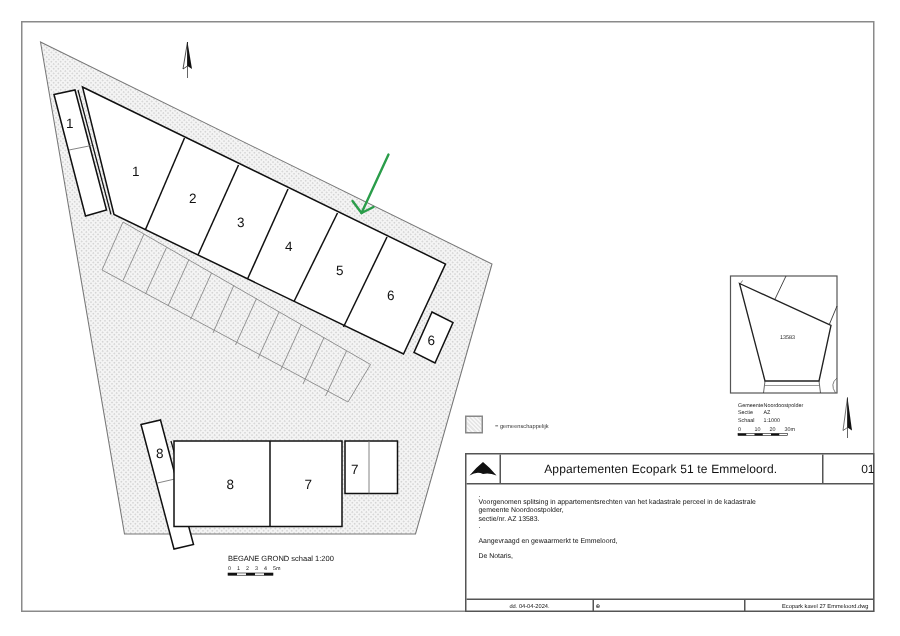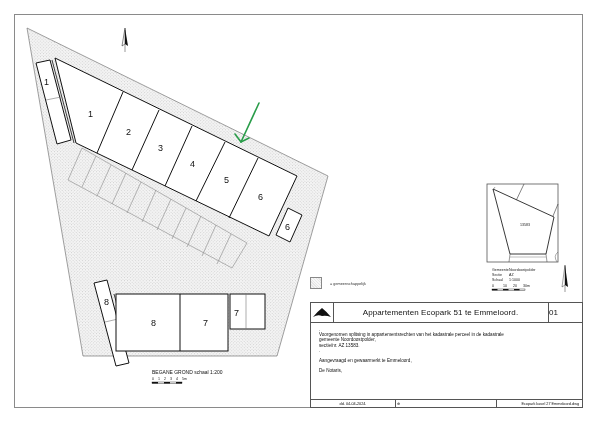--- a/index.html
+++ b/index.html
@@ -6,21 +6,21 @@
   body{width:600px;height:424px;position:relative;overflow:hidden;font-family:"Liberation Sans",sans-serif;color:#111;}
   .sheet{position:absolute;left:14px;top:14px;width:569px;height:394px;border:1px solid #8a8a8a;box-sizing:border-box;}
   svg.plan{position:absolute;left:0;top:0;width:600px;height:424px;}
   .lbl{font-family:"Liberation Sans",sans-serif;font-size:9px;fill:#111;}
   .small{font-family:"Liberation Sans",sans-serif;font-size:5px;fill:#111;}
   .tiny{font-family:"Liberation Sans",sans-serif;font-size:3.6px;fill:#222;}
   .tb{position:absolute;left:310px;top:302px;width:273px;height:106px;border:1px solid #555;box-sizing:border-box;background:#fff;}
   .tb-head{position:absolute;left:0;top:0;width:271px;height:19px;border-bottom:1px solid #555;}
   .tb-logo{position:absolute;left:0;top:0;width:22px;height:19px;border-right:1px solid #555;}
   .tb-title{position:absolute;left:22px;top:0;width:215px;height:19px;line-height:19px;text-align:center;font-size:8px;letter-spacing:0.1px;}
-  .tb-num{position:absolute;left:237px;top:0;width:34px;height:19px;border-left:1px solid #555;line-height:19px;text-align:left;font-size:8px;}
+  .tb-num{position:absolute;left:237px;top:0;width:34px;height:19px;border-left:1px solid #555;line-height:19px;text-align:right;font-size:8px;}
   .tb-body{position:absolute;left:8px;top:24px;width:258px;font-size:4.6px;line-height:5.2px;}
   .tb-body p{margin:0;}
   .tb-body .gap{height:5px;}
   .tb-foot{position:absolute;left:0;top:96px;width:271px;height:8px;border-top:1px solid #555;font-size:3.8px;line-height:8px;}
   .tb-foot .c1{position:absolute;left:0;width:84px;text-align:center;border-right:1px solid #555;height:8px;}
   .tb-foot .c2{position:absolute;left:84px;width:102px;height:8px;border-right:1px solid #555;padding-left:2px;box-sizing:border-box;}
   .tb-foot .c3{position:absolute;left:186px;width:85px;text-align:right;padding-right:3px;box-sizing:border-box;height:8px;}
   .legend-box{position:absolute;left:310px;top:277px;width:12px;height:12px;border:1px solid #888;box-sizing:border-box;background:repeating-linear-gradient(45deg,#e6e6e6 0 1px,#f7f7f7 1px 2px);}
   .legend-txt{position:absolute;left:330px;top:282px;font-size:3.8px;color:#333;}
 </style>

